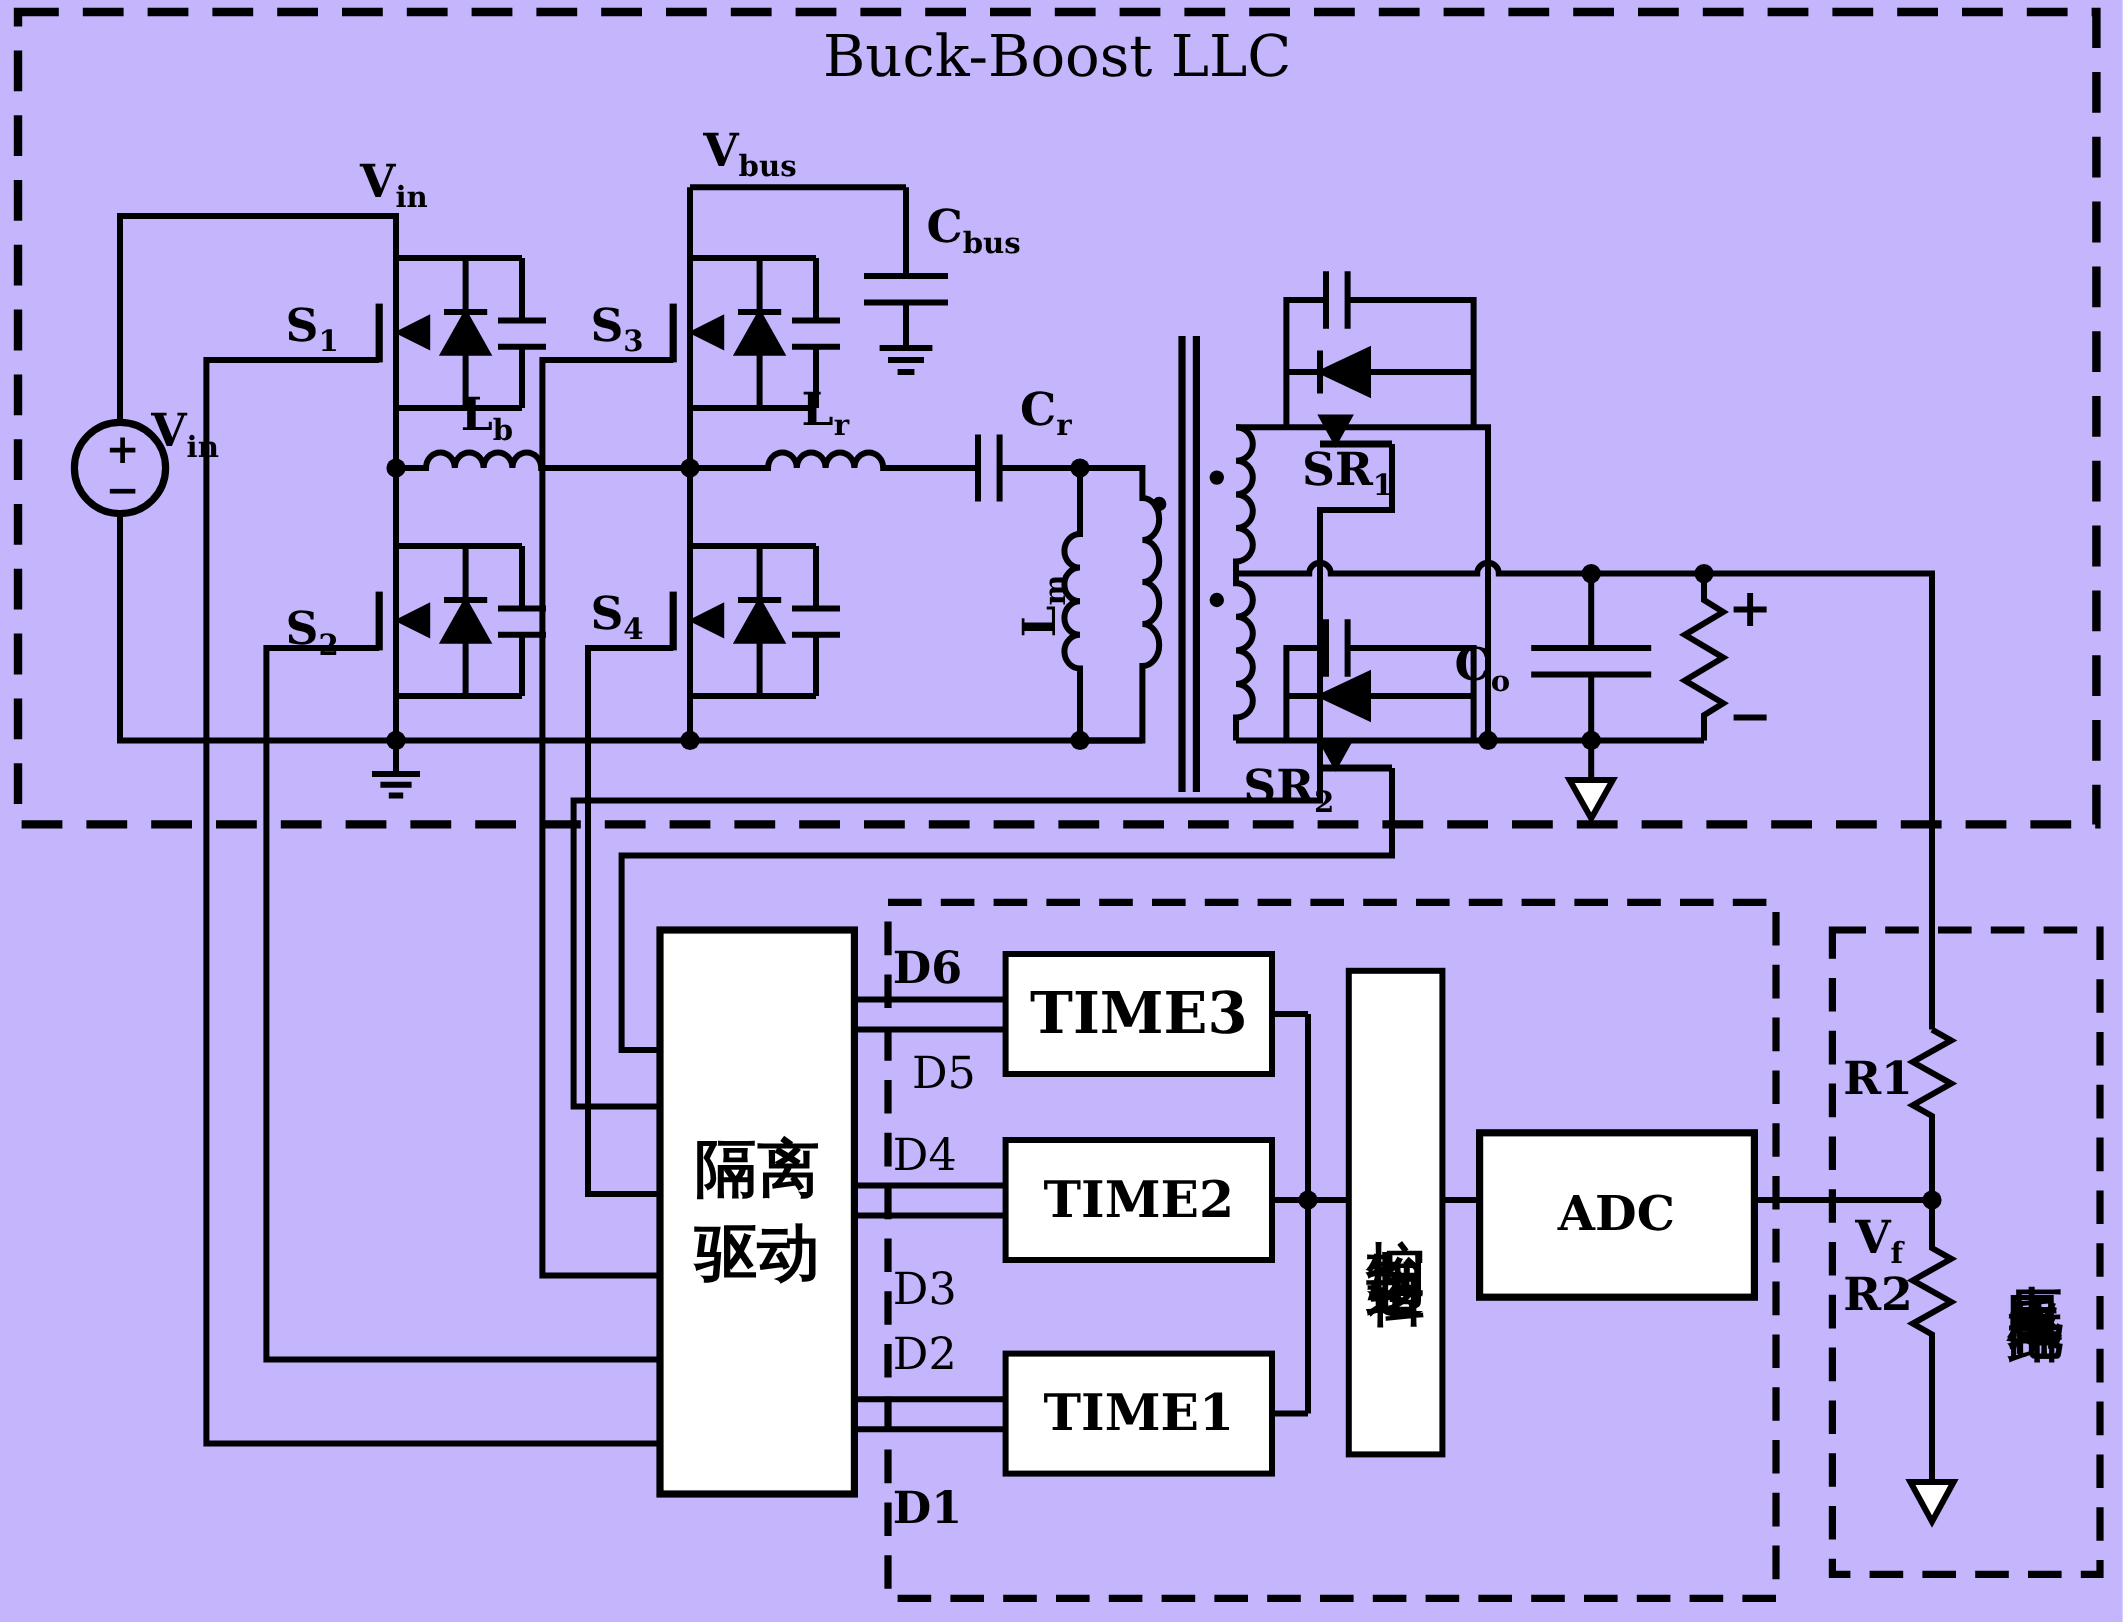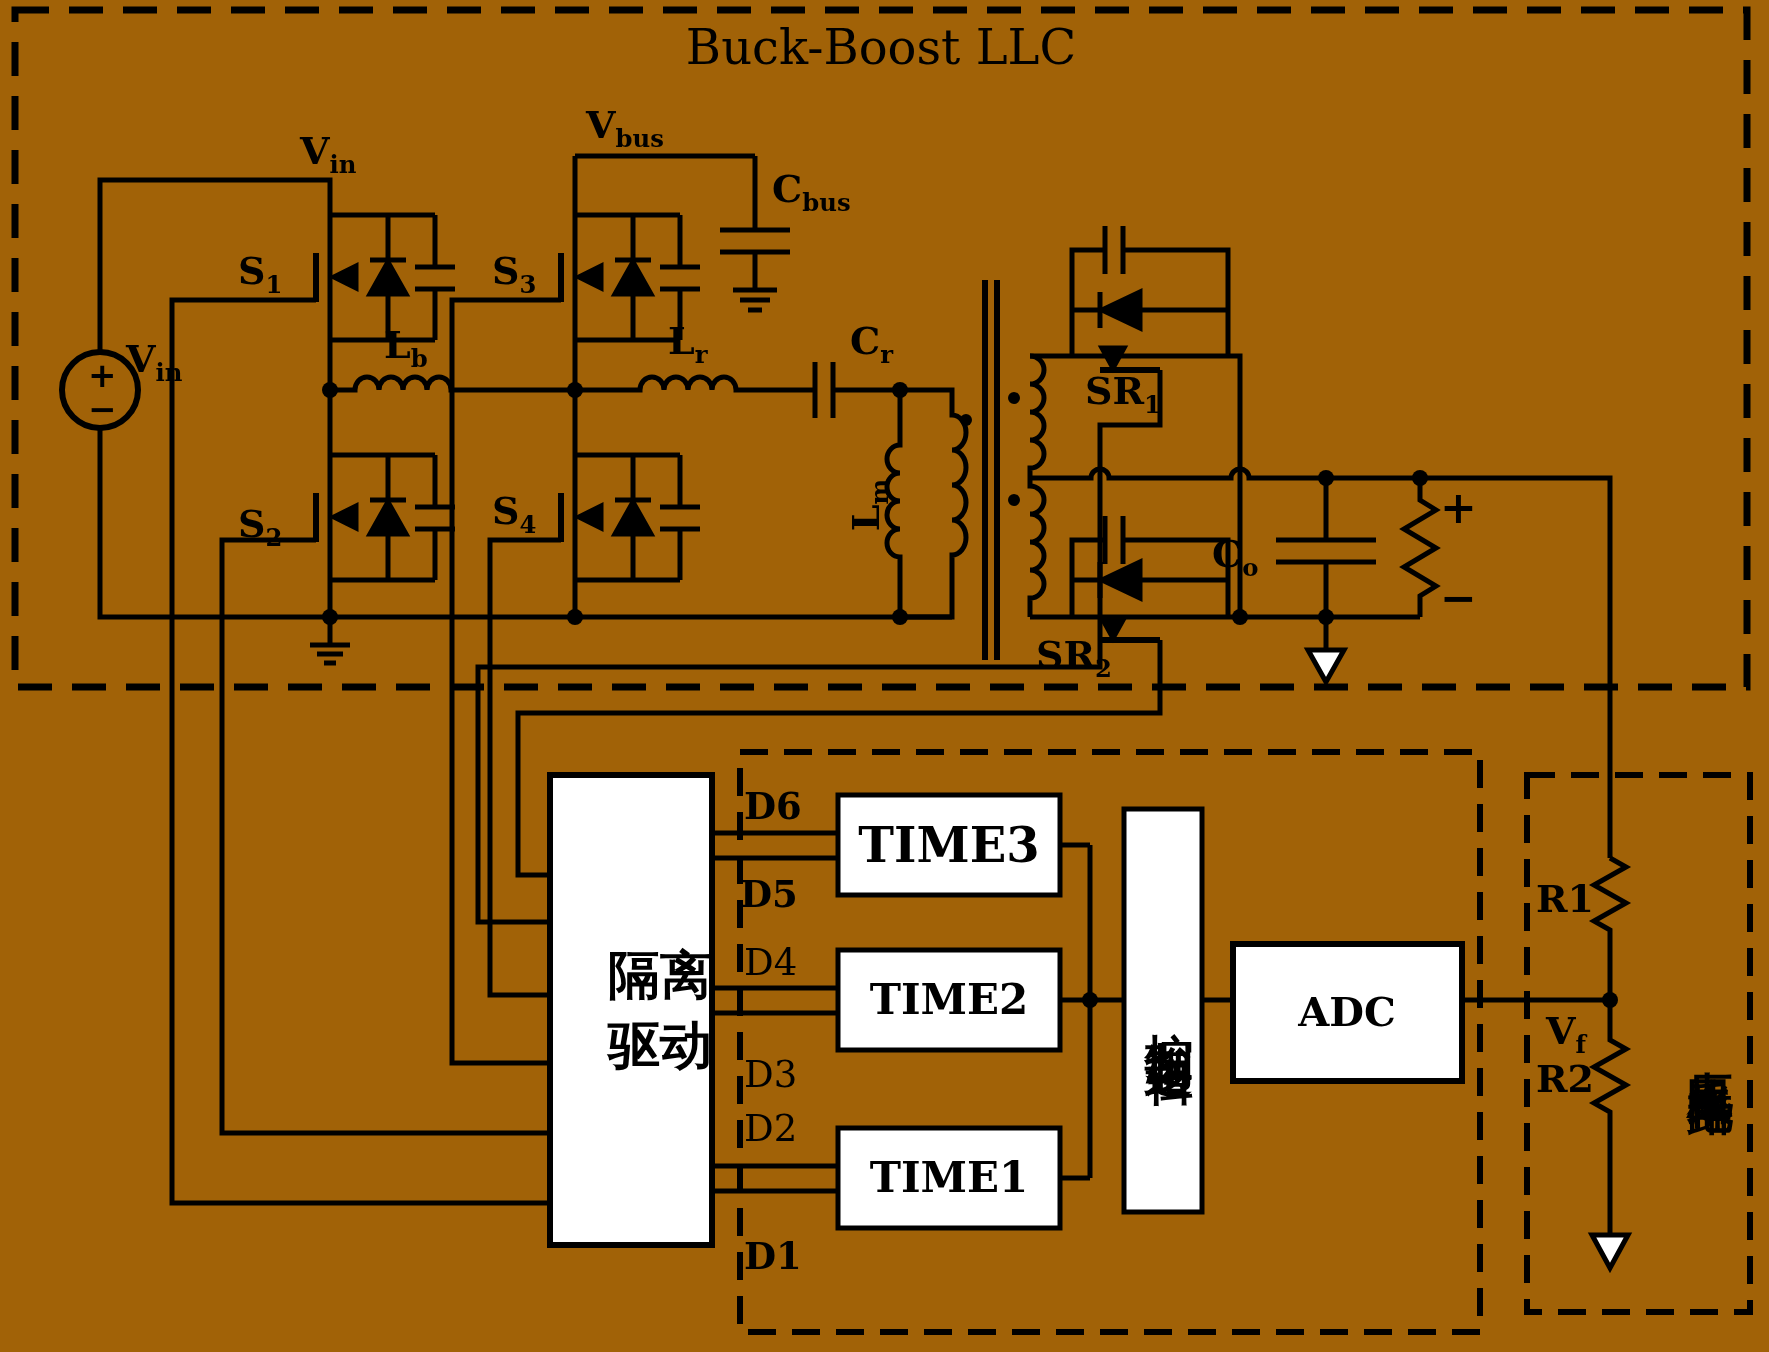--- a/index.html
+++ b/index.html
@@ -1,25 +1,25 @@
 <!DOCTYPE html>
 <html><head>
 <meta charset="utf-8">
 <style>
   html,body{margin:0;padding:0;background:#ffffff;}
-  #stage{position:relative;width:1769px;height:1352px;background:#a16207;overflow:hidden;
+  #stage{position:relative;width:1769px;height:1352px;background:#c4b5fd;overflow:hidden;
          font-family:"DejaVu Serif",serif;color:#000;}
   svg{position:absolute;left:0;top:0;}
   .lbl{position:absolute;white-space:nowrap;font-family:"DejaVu Serif",serif;
        font-weight:bold;font-size:38px;line-height:1;}
   .lbl sub{font-size:64%;line-height:0;}
   .title{font-weight:normal;font-size:48px;}
   .cn{font-family:"DejaVu Sans",sans-serif;font-weight:bold;}
   .ctr{transform:translate(-50%,-50%);}
-  .blockbox{position:absolute;display:flex;align-items:center;justify-content:flex-end;text-align:center;}
+  .blockbox{position:absolute;display:flex;align-items:center;justify-content:center;text-align:center;}
   .vert{writing-mode:vertical-lr;text-orientation:upright;}
   .rot{transform:translate(-50%,-50%) rotate(-90deg);}
   .sgn{font-family:"DejaVu Sans",sans-serif;font-weight:bold;}
 </style>
 </head>
 <body>
 
 <div id="stage">
 
 <svg width="1769" height="1352" viewBox="0 0 1769 1352">
@@ -177,21 +177,21 @@
 <div class="lbl" style="left:1536px;top:1060px"><span>R2</span></div>
 
 <div class="blockbox" style="left:550px;top:775px;width:162px;height:470px">
   <div class="cn" style="font-size:52px;line-height:1.35">
     <div>隔离</div>
     <div>驱动</div>
   </div>
 </div>
 
 <div class="lbl" style="left:744px;top:788px;font-weight:bold;font-size:37px">D6</div>
-<div class="lbl" style="left:740px;top:876px;font-weight:bold;font-size:37px">D5</div>
+<div class="lbl" style="left:760px;top:876px;font-weight:normal;font-size:37px">D5</div>
 <div class="lbl" style="left:744px;top:944px;font-weight:normal;font-size:37px">D4</div>
 <div class="lbl" style="left:744px;top:1056px;font-weight:normal;font-size:37px">D3</div>
 <div class="lbl" style="left:744px;top:1110px;font-weight:normal;font-size:37px">D2</div>
 <div class="lbl" style="left:744px;top:1238px;font-weight:bold;font-size:37px">D1</div>
 
 <div class="lbl ctr" style="left:949px;top:845px;font-size:48px">TIME3</div>
 <div class="lbl ctr" style="left:949px;top:1000px;font-size:42px">TIME2</div>
 <div class="lbl ctr" style="left:949px;top:1178px;font-size:42px">TIME1</div>
 <div class="blockbox" style="left:1124px;top:809px;width:78px;height:403px">
   <div class="cn vert" style="font-size:48px;letter-spacing:8px">控制逻辑</div>

